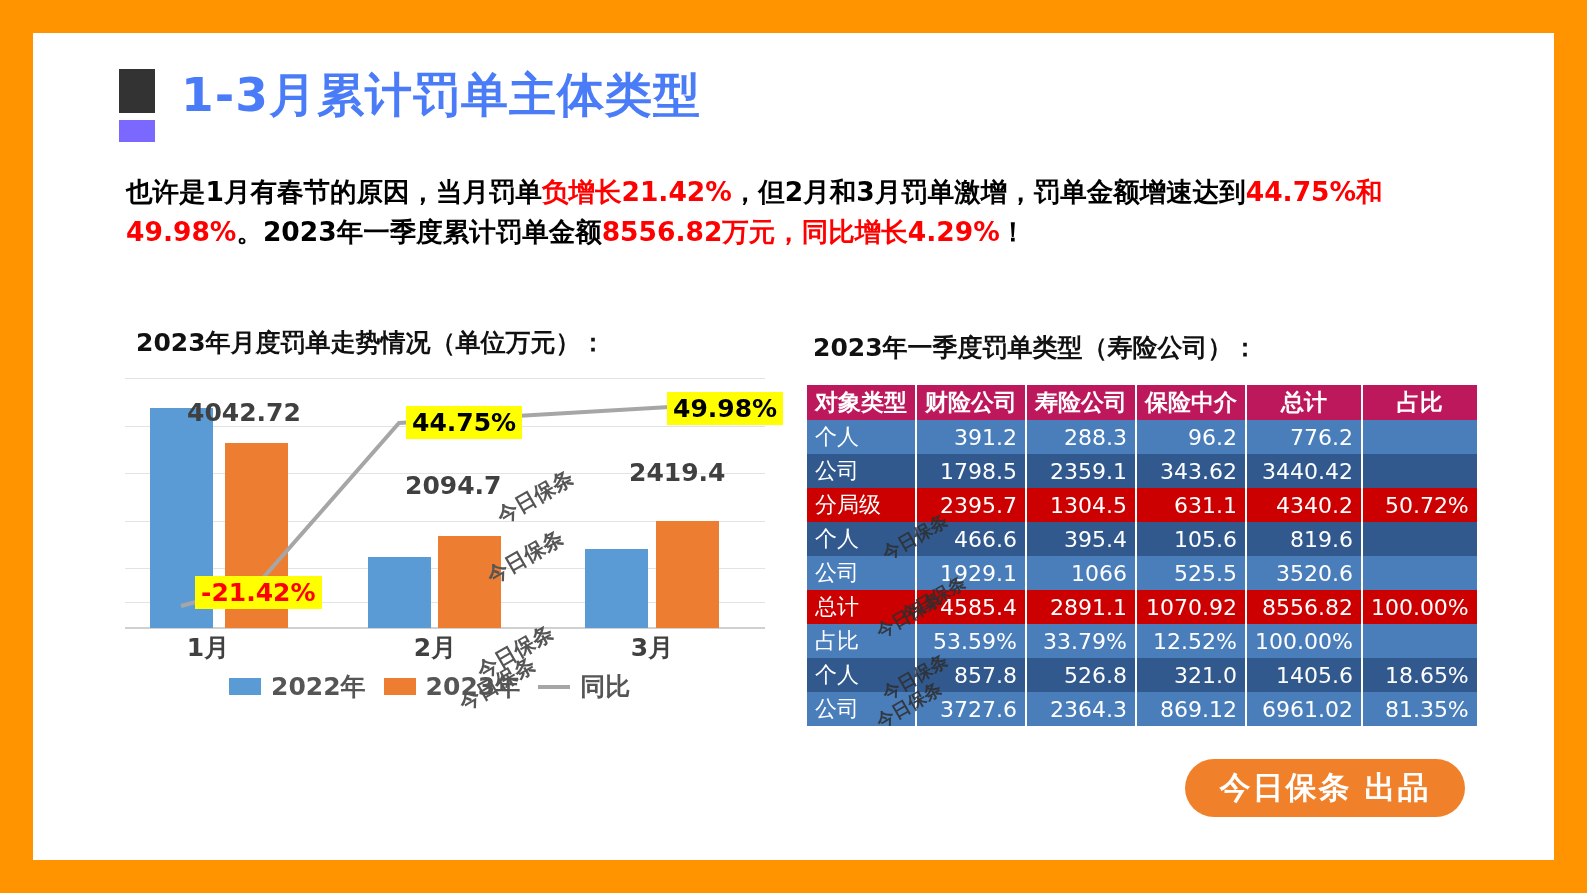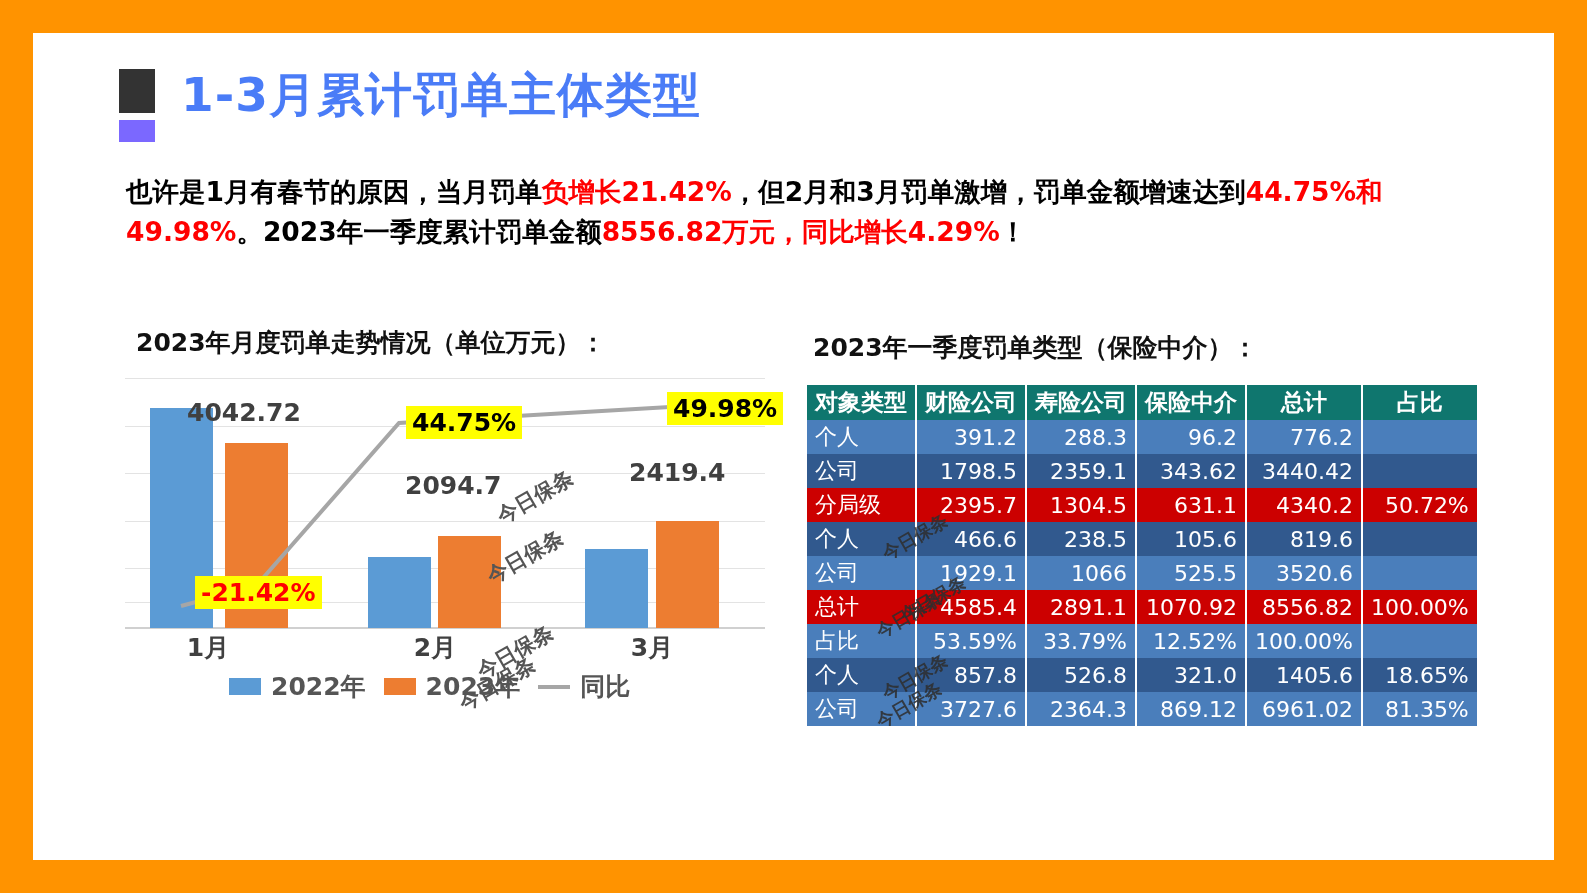--- a/index.html
+++ b/index.html
@@ -89,21 +89,21 @@
     position:absolute;left:772px;top:352px;
     border-collapse:collapse;width:640px;
     font-size:22px;
     font-family:"DejaVu Sans","Liberation Sans",sans-serif;
   }
   #tbl th,#tbl td{
     padding:2px 8px;height:28px;color:#ffffff;
     border-left:2px solid #ffffff;border-right:2px solid #ffffff;
     white-space:nowrap;font-weight:normal;
   }
-  #tbl th{background:#0f766e;font-weight:bold;font-size:23px;text-align:center;}
+  #tbl th{background:#be185d;font-weight:bold;font-size:23px;text-align:center;}
   #tbl th:first-child{text-align:left;}
   #tbl td{text-align:right;}
   #tbl td:first-child{text-align:left;}
   tr.r-red td{background:#cc0000;}
   tr.r-bluelight td{background:#4a7ebb;}
   tr.r-bluedark td{background:#31598e;}
 
   
   .wm{
     position:absolute;color:#b0b0b0;font-size:21px;font-weight:bold;
@@ -133,21 +133,21 @@
     <span class="mark-dark"></span>
     <span class="mark-purple"></span>
     <span id="title-text">1-3月累计罚单主体类型</span>
   </div>
 
   <div id="lead">
     <span>也许是1月有春节的原因，当月罚单</span><span class="red">负增长21.42%</span><span>，但2月和3月罚单激增，罚单金额增速达到</span><span class="red">44.75%和49.98%</span><span>。2023年一季度累计罚单金额</span><span class="red">8556.82万元，同比增长4.29%</span><span>！</span>
   </div>
 
   <div class="cap" id="cap-chart">2023年月度罚单走势情况（单位万元）：</div>
-  <div class="cap" id="cap-table">2023年一季度罚单类型（保险中介）：</div>
+  <div class="cap" id="cap-table">2023年一季度罚单类型（寿险公司）：</div>
 
   <div id="chart">
     <div class="gridline" style="top:0px;"></div>
     <div class="gridline" style="top:48px;"></div>
     <div class="gridline" style="top:95px;"></div>
     <div class="gridline" style="top:143px;"></div>
     <div class="gridline" style="top:190px;"></div>
     <div class="gridline" style="top:224px;"></div>
     <div class="axisline" style="top:249px;"></div>
 
@@ -223,21 +223,21 @@
           <td>分局级</td>
           <td>2395.7</td>
           <td>1304.5</td>
           <td>631.1</td>
           <td>4340.2</td>
           <td>50.72%</td>
         </tr>
         <tr class="r-bluedark">
           <td>个人</td>
           <td>466.6</td>
-          <td>238.5</td>
+          <td>395.4</td>
           <td>105.6</td>
           <td>819.6</td>
           <td></td>
         </tr>
         <tr class="r-bluelight">
           <td>公司</td>
           <td>1929.1</td>
           <td>1066</td>
           <td>525.5</td>
           <td>3520.6</td>
@@ -277,14 +277,15 @@
         </tr>
       </tbody>
   </table>
 
   <div class="wm wm-tbl" style="left:846px;top:492px;">今日保条</div>
   <div class="wm wm-tbl" style="left:864px;top:554px;">今日保条</div>
   <div class="wm wm-tbl" style="left:840px;top:570px;">今日保条</div>
   <div class="wm wm-tbl" style="left:846px;top:632px;">今日保条</div>
   <div class="wm wm-tbl" style="left:840px;top:660px;">今日保条</div>
 
+  <div id="badge">今日保条  出品</div>
 
 </div>
 
 </body></html>

